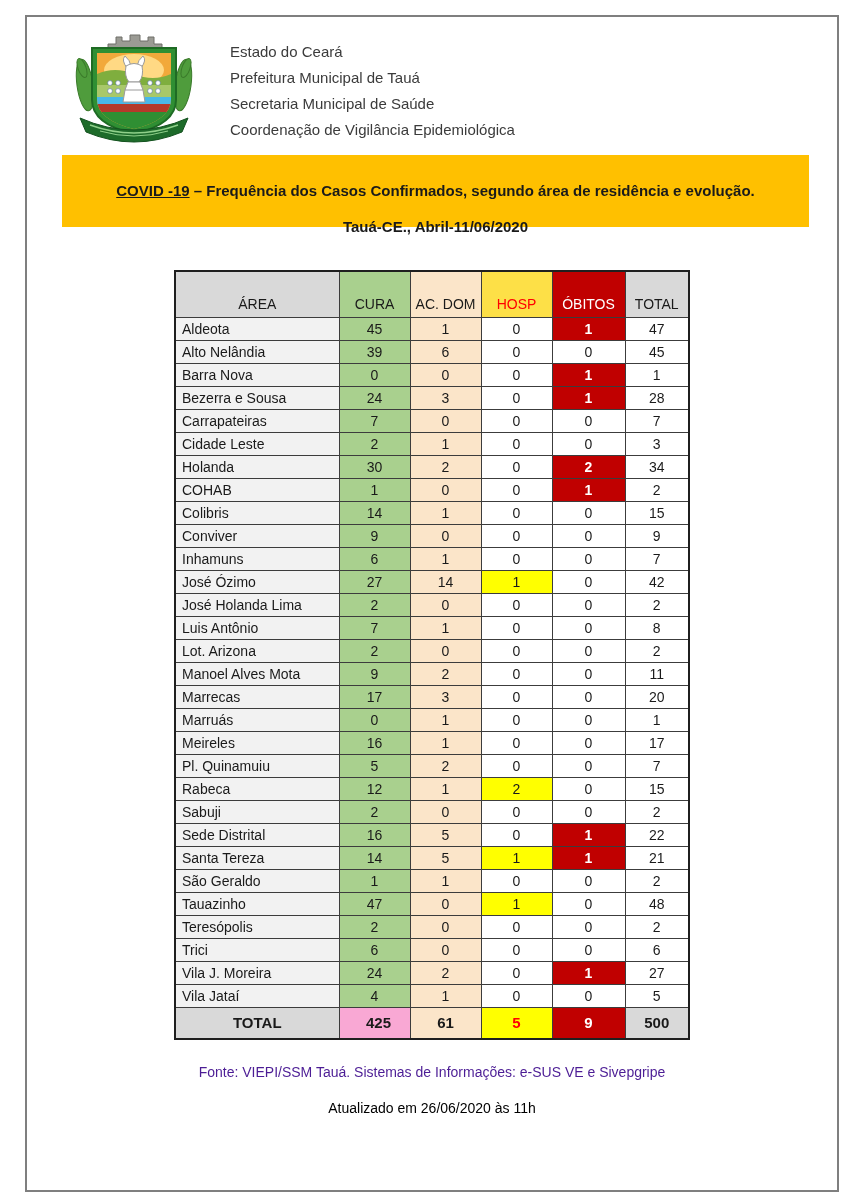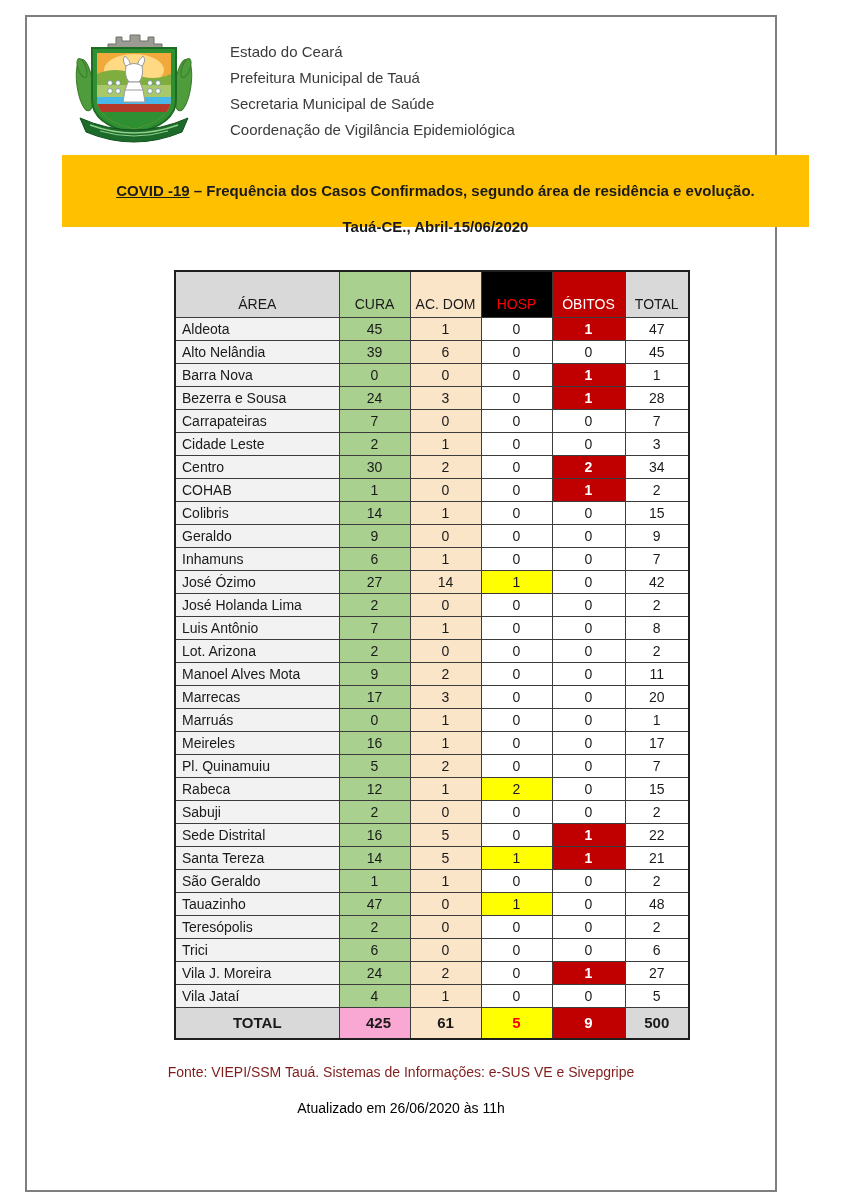--- a/index.html
+++ b/index.html
@@ -1,20 +1,20 @@
 <!DOCTYPE html>
 <html><head>
 <meta charset="utf-8">
 <style>
   * { margin:0; padding:0; box-sizing:border-box; }
   html,body { width:864px; height:1200px; background:#ffffff;
     font-family:"Liberation Sans", sans-serif; color:#1a1a1a; }
   .stage { position:relative; width:864px; height:1200px; overflow:hidden; }
 
-  .frame { position:absolute; left:25px; top:15px; width:752px; height:1177px;
+  .frame { position:absolute; left:25px; top:15px; width:814px; height:1177px;
     border:2px solid #7f7f7f; background:#ffffff; }
 
   
   .org-header { position:absolute; left:43px; top:13px; display:flex; }
   .logo { width:128px; height:118px; flex:0 0 auto; }
   .org-lines { margin-left:32px; padding-top:14px; display:flex; flex-direction:column; gap:11px; }
   .org-lines div { font-size:15px; color:#3b3b3b; line-height:15px; }
 
   
   .banner { position:absolute; left:35px; top:138px; width:747px; height:72px;
@@ -28,37 +28,37 @@
   table { border-collapse:collapse; table-layout:fixed; width:514px;
     border:2px solid #1f1f1f; }
   col.c0{width:164px;} col.c1{width:71px;} col.c2{width:71px;}
   col.c3{width:71px;} col.c4{width:73px;} col.c5{width:64px;}
   th, td { border:1px solid #3c3c3c; font-size:14px; overflow:hidden; white-space:nowrap; }
   thead th { height:46px; vertical-align:bottom; padding-bottom:4px; font-weight:normal;
     text-align:center; background:#D9D9D9; line-height:17px; }
   thead th.h-acdom { white-space:normal; }
   thead th.h-cura { background:#A9D08E; }
   thead th.h-acdom { background:#FBE5C9; }
-  thead th.h-hosp { background:#000000; color:#FF0000; }
+  thead th.h-hosp { background:#fde047; color:#FF0000; }
   thead th.h-obitos { background:#C00000; color:#ffffff; }
   tbody td { height:23px; text-align:center; background:#ffffff; }
   tbody td.c-area { text-align:left; padding-left:6px; background:#F2F2F2; }
   td.c-cura { background:#A9D08E; }
   td.c-acdom { background:#FBE5C9; }
   td.hl-yellow { background:#FFFF00; }
   td.hl-red { background:#C00000; color:#ffffff; font-weight:bold; }
   tfoot td { height:32px; font-weight:bold; text-align:center; font-size:15px; background:#D9D9D9; }
   tfoot td.c-cura { background:#f9a8d4;padding-left:8px; }
   tfoot td.c-acdom { background:#FBE5C9; }
   tfoot td.t-hosp { background:#FFFF00; color:#FF0000; }
   tfoot td.t-obitos { background:#C00000; color:#ffffff; }
 
   
   .src-line { position:absolute; left:0; top:1047px; width:100%; text-align:center;
-    font-size:14px; color:#7f1d1d; }
+    font-size:14px; color:#4c1d95; }
   .upd-line { position:absolute; left:0; top:1083px; width:100%; text-align:center;
     font-size:14px; color:#000000; }
 </style>
 </head>
 <body>
 
 <div class="stage">
   <div class="frame">
 
     <div class="org-header">
@@ -114,21 +114,21 @@
       <div class="org-lines">
         <div>Estado do Ceará</div>
         <div>Prefeitura Municipal de Tauá</div>
         <div>Secretaria Municipal de Saúde</div>
         <div>Coordenação de Vigilância Epidemiológica</div>
       </div>
     </div>
 
     <div class="banner">
       <div class="line1"><span class="u">COVID -19</span><span> – Frequência dos Casos Confirmados, segundo área de residência e evolução.</span></div>
-      <div class="line2">Tauá-CE., Abril-15/06/2020</div>
+      <div class="line2">Tauá-CE., Abril-11/06/2020</div>
     </div>
 
     <div class="tbl-wrap">
       <table>
         <colgroup>
           <col class="c0">
             <col class="c1">
             <col class="c2">
           <col class="c3">
             <col class="c4">
@@ -187,21 +187,21 @@
             </tr>
             <tr>
               <td class="c-area">Cidade Leste</td>
               <td class="c-cura">2</td>
               <td class="c-acdom">1</td>
               <td class="c-hosp">0</td>
               <td class="c-obitos">0</td>
               <td class="c-total">3</td>
             </tr>
             <tr>
-              <td class="c-area">Centro</td>
+              <td class="c-area">Holanda</td>
               <td class="c-cura">30</td>
               <td class="c-acdom">2</td>
               <td class="c-hosp">0</td>
               <td class="c-obitos hl-red">2</td>
               <td class="c-total">34</td>
             </tr>
             <tr>
               <td class="c-area">COHAB</td>
               <td class="c-cura">1</td>
               <td class="c-acdom">0</td>
@@ -211,21 +211,21 @@
             </tr>
             <tr>
               <td class="c-area">Colibris</td>
               <td class="c-cura">14</td>
               <td class="c-acdom">1</td>
               <td class="c-hosp">0</td>
               <td class="c-obitos">0</td>
               <td class="c-total">15</td>
             </tr>
             <tr>
-              <td class="c-area">Geraldo</td>
+              <td class="c-area">Conviver</td>
               <td class="c-cura">9</td>
               <td class="c-acdom">0</td>
               <td class="c-hosp">0</td>
               <td class="c-obitos">0</td>
               <td class="c-total">9</td>
             </tr>
             <tr>
               <td class="c-area">Inhamuns</td>
               <td class="c-cura">6</td>
               <td class="c-acdom">1</td>

